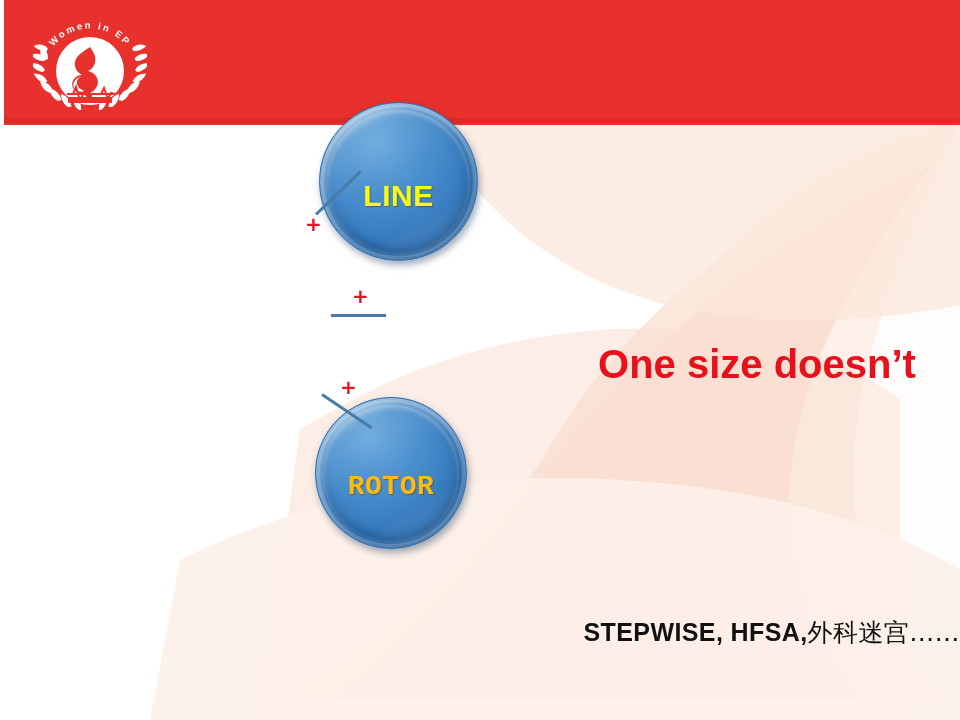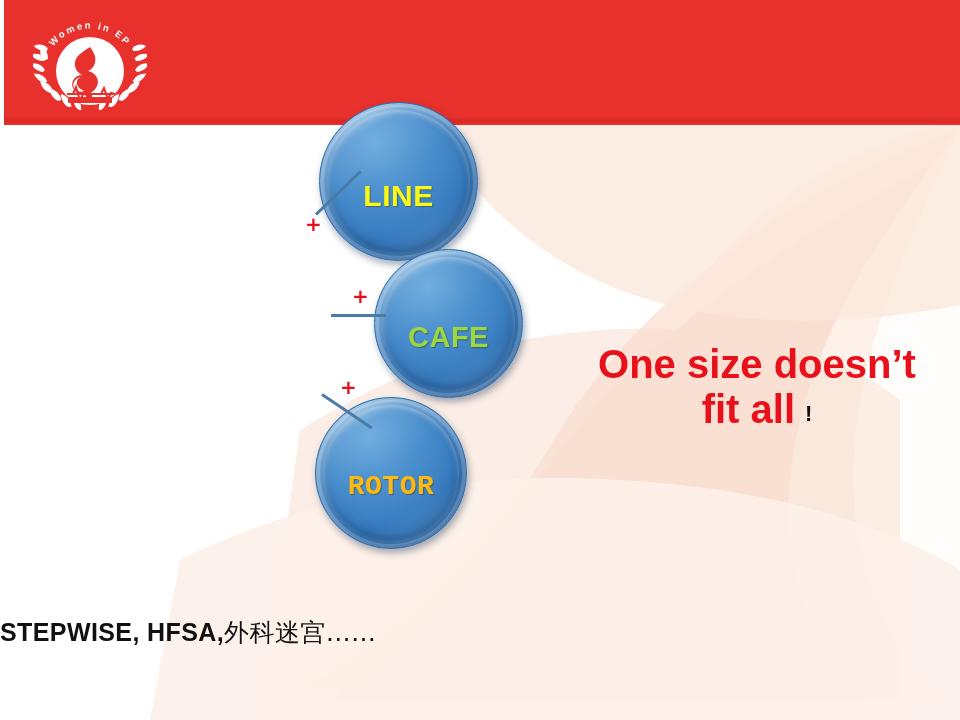--- a/index.html
+++ b/index.html
@@ -97,21 +97,21 @@
     z-index:7;text-align:center;
     font-size:40px;font-weight:bold;line-height:1.12;
     color:#E8101B;
     margin-top:24px;
   }
   .headline .bang{color:#111111;font-size:22px;vertical-align:2px;padding-left:10px;}
 
   
   .caption{
     position:absolute;left:0;top:616px;width:960px;
-    z-index:7;text-align:left;
+    z-index:7;text-align:right;
     font-size:25px;font-weight:bold;color:#111111;
     letter-spacing:0.4px;
   }
   .caption .cjk{font-family:"DejaVu Sans",sans-serif;font-weight:normal;}
 </style>
 </head>
 <body>
 
 <div id="slide">
 
@@ -226,37 +226,31 @@
 
     <div class="connector" id="conn-pvi-line"></div>
     <div class="connector" id="conn-pvi-cafe"></div>
     <div class="connector" id="conn-pvi-rotor"></div>
 
 
     <div class="node" id="node-line">
       <span class="lbl">LINE</span>
     </div>
 
-    <div class="node" id="node-cafe">
-      <span class="lbl">CAFE</span>
-    </div>
 
     <div class="node" id="node-rotor">
       <span class="lbl">ROTOR</span>
     </div>
 
     <span class="plus" id="plus-line">+</span>
     <span class="plus" id="plus-cafe">+</span>
     <span class="plus" id="plus-rotor">+</span>
   </div>
 
   <div class="headline">
     <div>One size doesn’t</div>
-    <div>
-      <span>fit all</span><span class="bang">!</span>
-    </div>
   </div>
 
   <div class="caption">
     <span>STEPWISE,  HFSA,</span><span class="cjk">外科迷宫……</span>
   </div>
 
 </div>
 
 </body></html>

